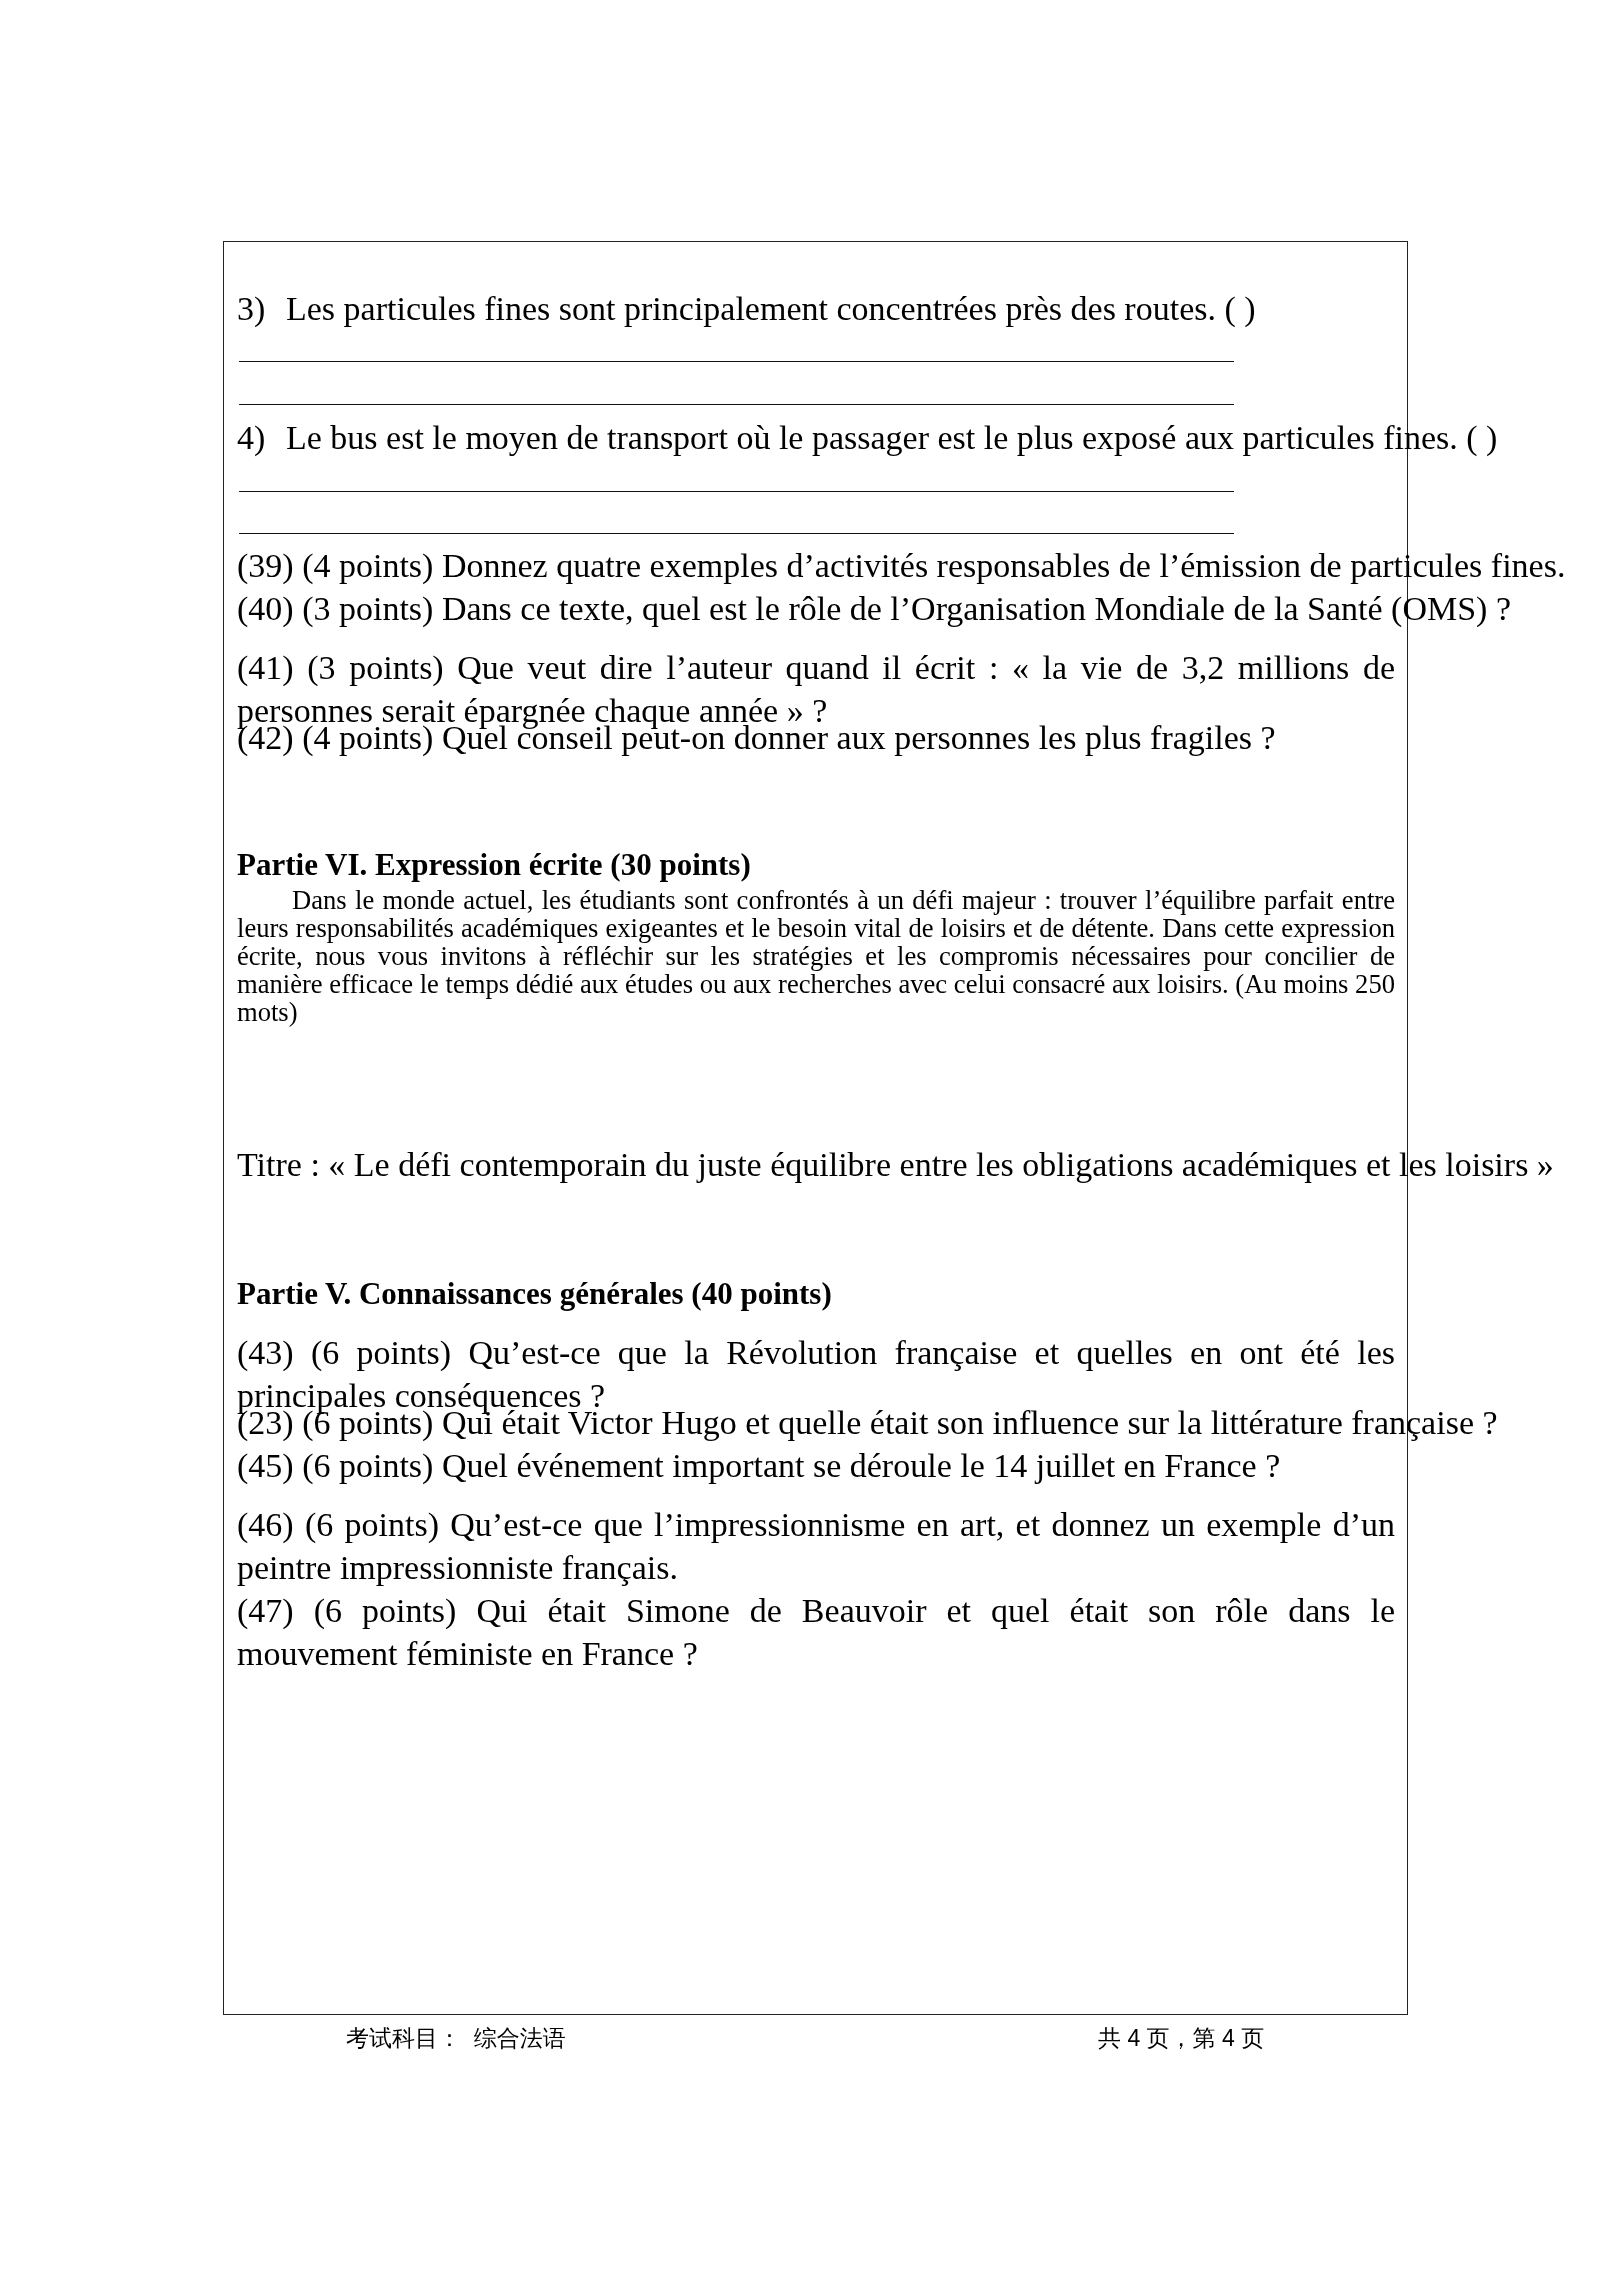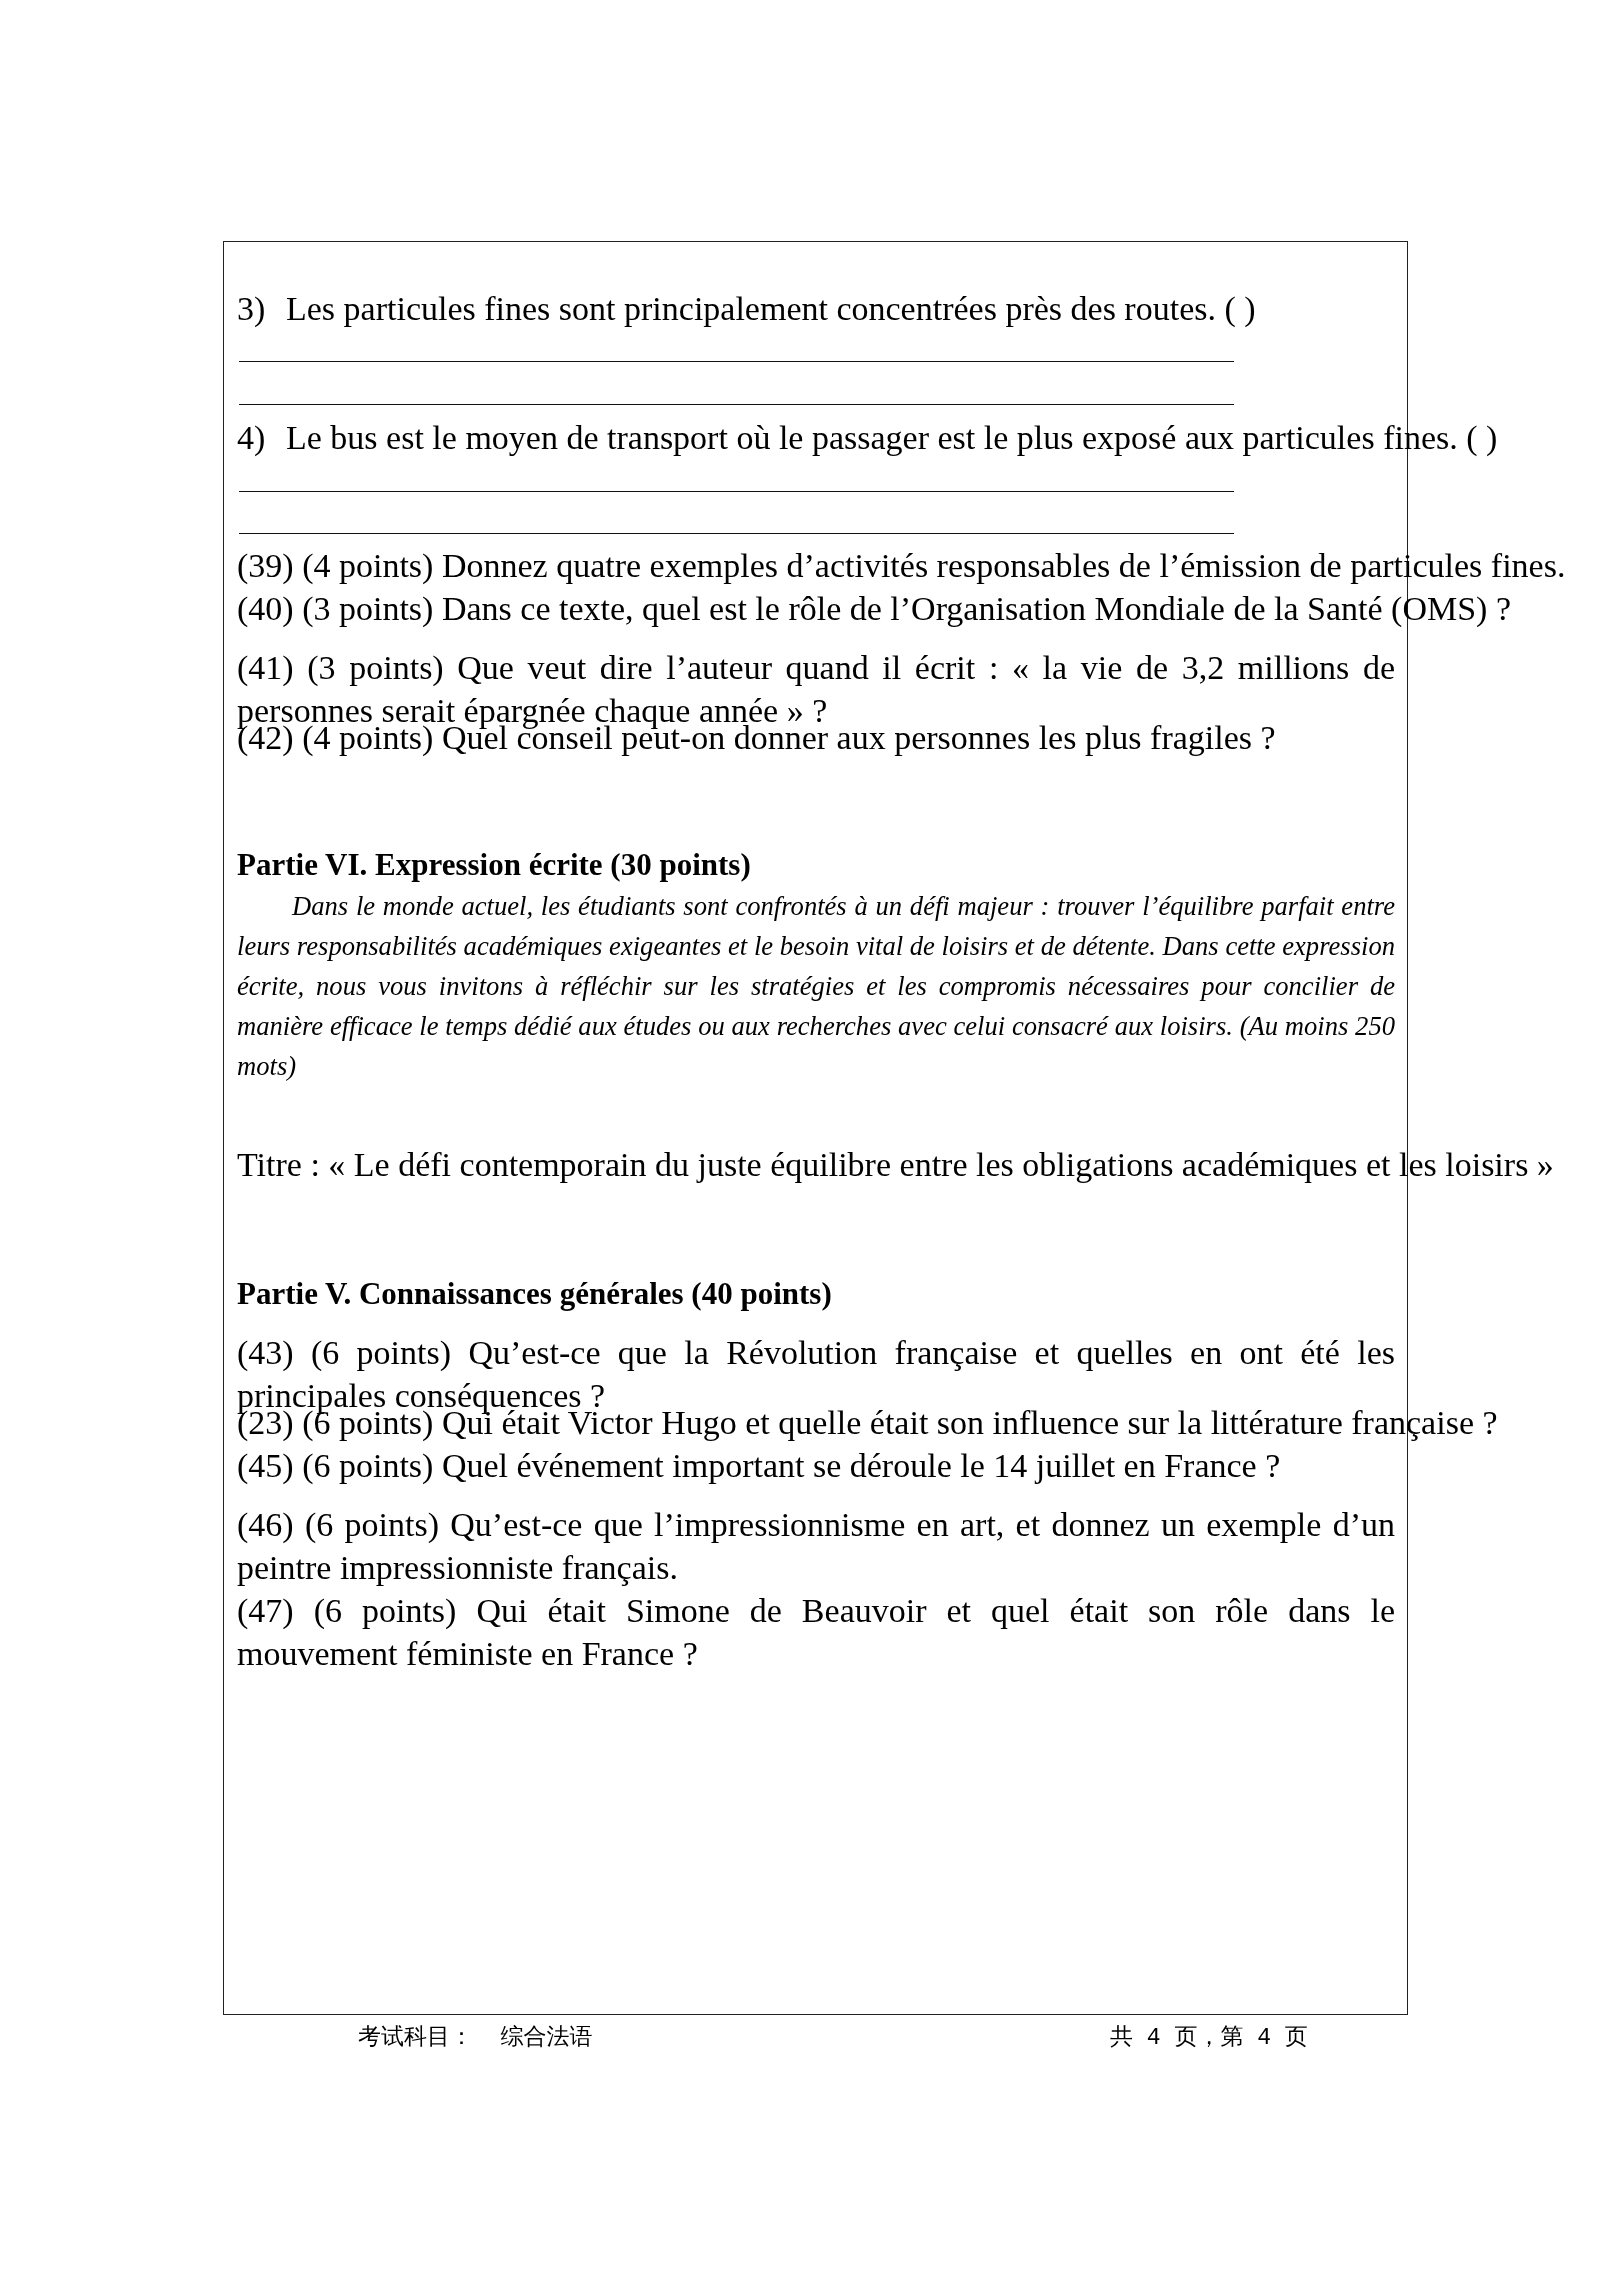--- a/index.html
+++ b/index.html
@@ -6,23 +6,23 @@
   body { width:1623px; height:2295px; position:relative; overflow:hidden;
          font-family:"Liberation Serif", serif; color:#000; }
   .box { position:absolute; left:223px; top:241px; width:1185px; height:1774px;
          border:1.4px solid #222; box-sizing:border-box; }
   .ln { position:absolute; left:237px; width:1158px; font-size:34px; line-height:43px;
         white-space:nowrap; }
   .just { white-space:normal; text-align:justify; text-align-last:left;margin-top:16px; }
   .num { display:inline-block; width:49px; }
   .rule { position:absolute; left:239px; width:995px; height:0; border-top:1.4px solid #111; }
   .h { position:absolute; left:237px; font-size:31px; font-weight:bold; line-height:43px; white-space:nowrap;text-align:right; }
-  .para { position:absolute; left:237px; width:1158px; font-size:26.6px; line-height:40px;
-          text-align:justify; text-indent:55px;font-style:italic; }
-  .foot { position:absolute; top:2021px; font-family:Liberation Mono, monospace; font-size:23px; line-height:34px; white-space:pre;margin-left:12px; }
+  .para { position:absolute; left:237px; width:1158px; font-size:26.6px; line-height:28px;
+          text-align:justify; text-indent:55px; }
+  .foot { position:absolute; top:2021px; font-family:Liberation Sans, sans-serif; font-size:23px; line-height:34px; white-space:pre; }
 </style>
 </head>
 <body>
 
 <div class="box"></div>
 
 <div class="ln" style="top:287px">
   <span class="num">3)</span><span>Les particules fines sont principalement concentrées près des routes. (          )</span>
 </div>
 <div class="rule" style="top:361px"></div>

